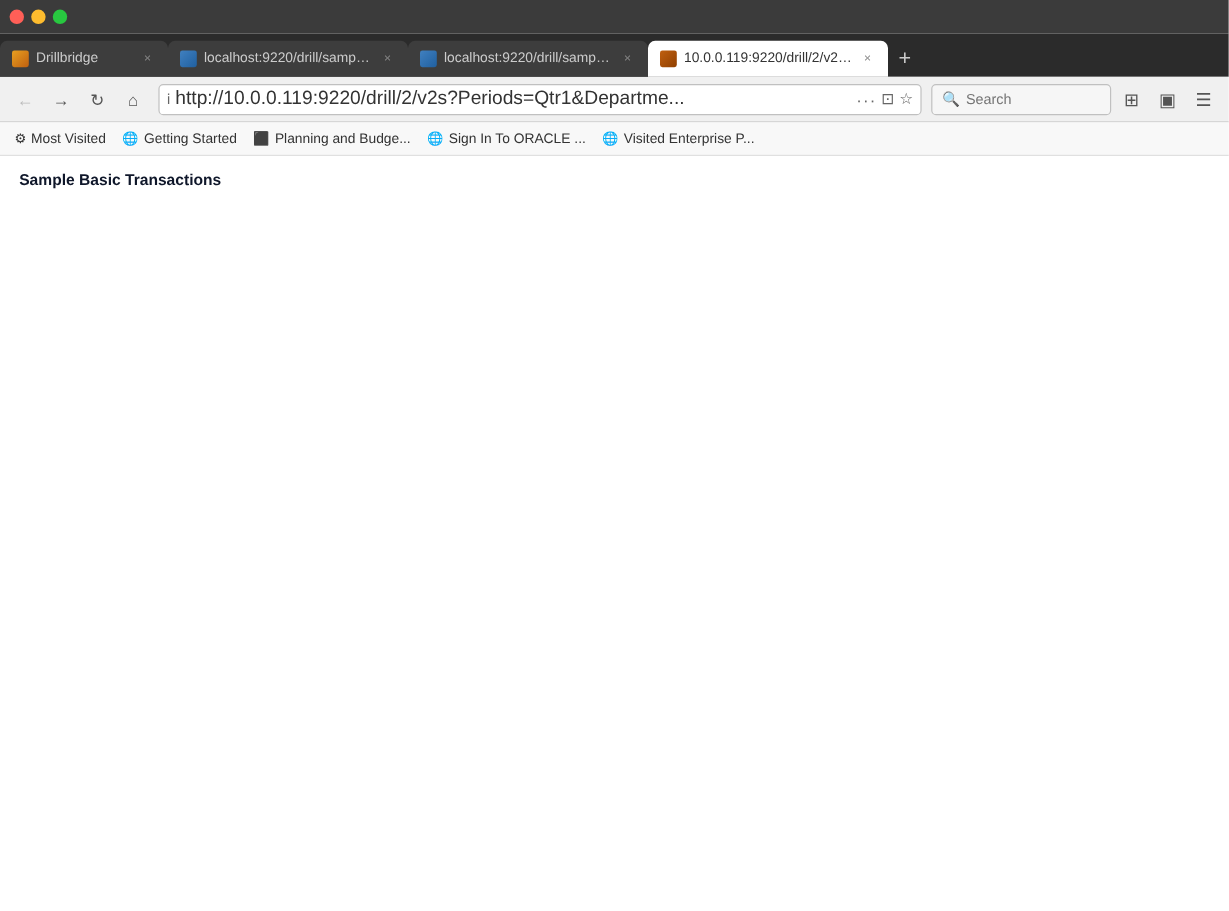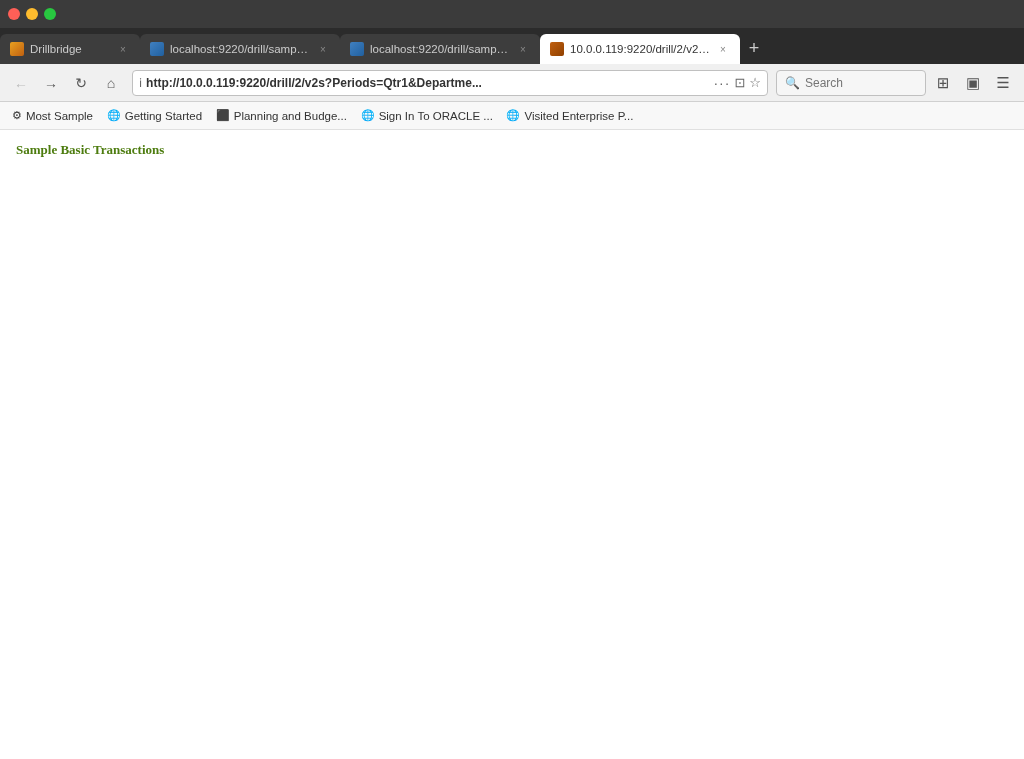--- a/index.html
+++ b/index.html
@@ -97,21 +97,21 @@
       border: 1px solid #c0c0c0;
       border-radius: 4px;
       height: 26px;
       padding: 0 6px;
       gap: 4px;
       font-size: 12px;
       color: #333;
       margin: 0 4px;
     }
     .url-info-icon { color: #666; font-size: 12px; }
-    .url-text { flex: 1; overflow: hidden; text-overflow: ellipsis; white-space: nowrap; font-size: 12px; font-weight: bold; }
+    .url-text { flex: 1; overflow: hidden; text-overflow: ellipsis; white-space: nowrap; font-size: 16px; }
     .url-dots { color: #666; font-size: 14px; letter-spacing: 1px; cursor: pointer; }
     .url-icon-btn {
       background: none; border: none; cursor: pointer; color: #666; font-size: 13px;
       display: flex; align-items: center; justify-content: center;
     }
 
     .search-bar {
       display: flex;
       align-items: center;
       background: #f6f6f6;
@@ -153,24 +153,24 @@
     }
     .bk-icon { font-size: 11px; }
 
     
     .page-content {
       padding: 12px 16px;
       background: #fff;
       min-height: 600px;
     }
     .page-title {
-      font-family: Liberation Serif, serif;
+      font-family: Liberation Sans, sans-serif;
       font-weight: bold;
       font-size: 13px;
-      color: #4d7c0f;
+      color: #0f172a;
       margin-bottom: 8px;
     }
     .page-sql {
       font-family: 'Courier New', Courier, monospace;
       font-size: 13px;
       color: #000;
     }
 
     
     .fav-drillbridge { background: linear-gradient(135deg, #e8a020, #c06010); }
@@ -236,21 +236,21 @@
   </div>
 
   <button class="toolbar-icon">⊞</button>
   <button class="toolbar-icon">▣</button>
   <button class="toolbar-icon">☰</button>
 </div>
 
 <div class="bookmarks-bar">
   <div class="bookmark-item">
     <span class="bk-icon">⚙</span>
-    <span>Most Sample</span>
+    <span>Most Visited</span>
   </div>
   <div class="bookmark-item">
     <span class="bk-icon">🌐</span>
     <span>Getting Started</span>
   </div>
   <div class="bookmark-item">
     <span class="bk-icon" style="color:#cc0000;">⬛</span>
     <span>Planning and Budge...</span>
   </div>
   <div class="bookmark-item">

